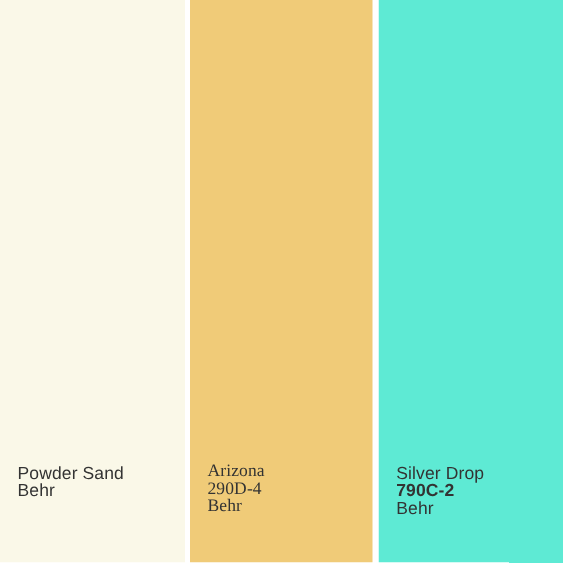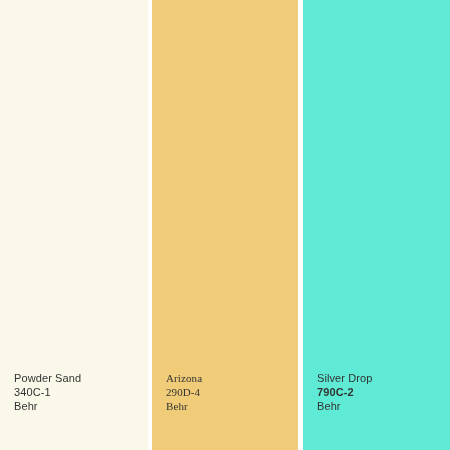--- a/index.html
+++ b/index.html
@@ -40,34 +40,33 @@
     top: 371px;
     font-size: 11px;
     line-height: 14px;
     color: #333333;
     letter-spacing: 0.1px;
     white-space: nowrap;
   }
 
   .label-line {
     display: block;
-    font-size: 11px;
+    font-size: 14px;
     line-height: 14px;
     color: #333333;
   }
 </style>
 </head>
 <body style="background: rgb(255, 255, 255);">
 
 <div id="palette">
 
   <div class="swatch swatch-1" style="background: rgb(250, 248, 232);">
     <div class="swatch-label">
       <span class="label-line" style="color: rgb(51, 51, 51);">Powder Sand</span>
-      <span class="label-line" style="color: rgb(51, 51, 51);">340C-1</span>
       <span class="label-line" style="color: rgb(51, 51, 51);">Behr</span>
     </div>
   </div>
 
   <div class="gap"></div>
 
   <div class="swatch swatch-2" style="background: rgb(240, 203, 120); font-family: Liberation Serif, serif;">
     <div class="swatch-label">
       <span class="label-line" style="color: rgb(51, 51, 51);">Arizona</span>
       <span class="label-line" style="color: rgb(51, 51, 51);">290D-4</span>

